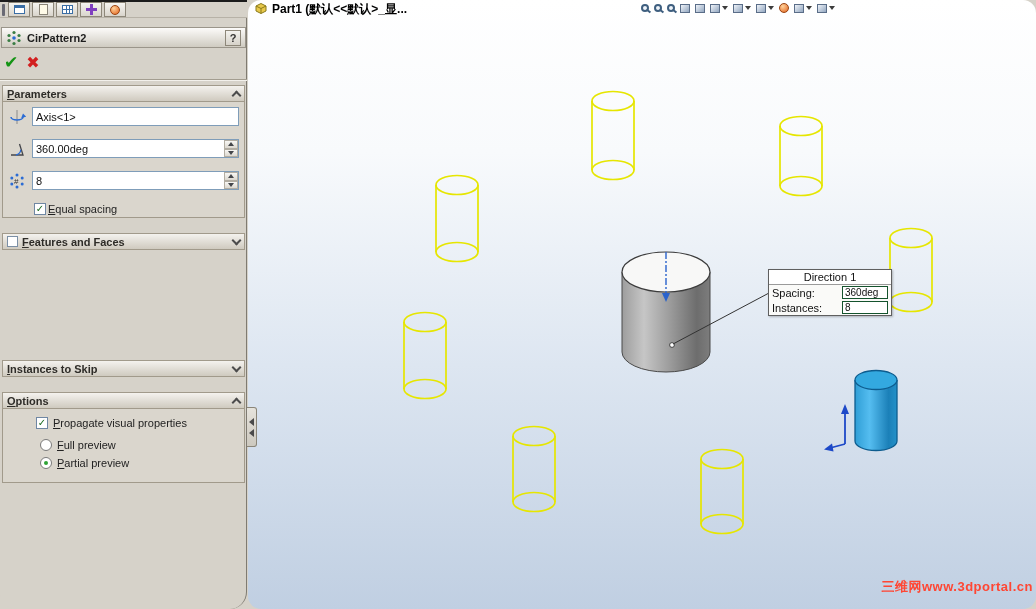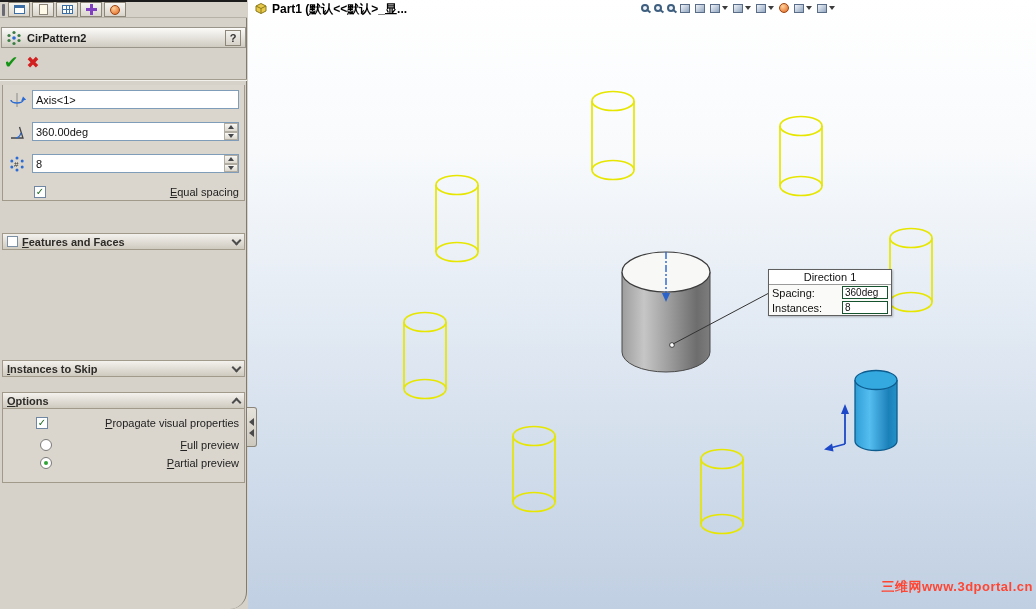--- a/index.html
+++ b/index.html
@@ -33,21 +33,21 @@
   .sec-body{background:#dad6cd;border:1px solid #a19a8b;border-top:none;padding:5px;position:relative;}
   .chev{width:7px;height:7px;border-right:2px solid #4c4c4c;border-bottom:2px solid #4c4c4c;margin-left:auto;flex:none;}
   .chev.down{transform:rotate(45deg);margin-top:-3px;}
   .chev.up{transform:rotate(-135deg);margin-top:4px;}
   .chev.dis{border-color:#9e9a8f;}
   .hdr-cb{width:11px;height:11px;border:1px solid #7b8fa5;background:#fff;margin-right:4px;flex:none;
     display:inline-flex;align-items:center;justify-content:center;font-size:9px;line-height:9px;color:#17691c;}
   .hdr-cb.checked::after{content:"✓";font-weight:bold;}
   .hdr-cb.dis{border-color:#aaa69b;background:#eceae4;}
 
-  .row{display:flex;align-items:center;gap:6px;margin-bottom:13px;justify-content:space-between;}
+  .row{display:flex;align-items:center;gap:6px;margin-bottom:13px;}
   .row:last-child{margin-bottom:0;}
   .row-icon{width:18px;height:18px;flex:none;display:inline-flex;align-items:center;justify-content:center;}
   .fwrap{position:relative;flex:1;}
   input.field{width:100%;height:19px;border:1px solid #7f9db9;background:#fff;font-size:11px;padding:0 17px 0 3px;color:#111;}
   input.field.nospin{padding-right:3px;}
   .spin{position:absolute;right:1px;top:1px;width:14px;height:17px;display:flex;flex-direction:column;}
   .spin span{flex:1;background:linear-gradient(#f8f7f4,#dcd8cf);border:1px solid #b2ad a2;border:1px solid #b2ada2;display:flex;align-items:center;justify-content:center;}
   .spin .up::after{content:"";border-left:3px solid transparent;border-right:3px solid transparent;border-bottom:4px solid #44464a;}
   .spin .dn::after{content:"";border-left:3px solid transparent;border-right:3px solid transparent;border-top:4px solid #44464a;}
 
@@ -62,21 +62,21 @@
   .listbox{flex:1;height:54px;background:#ddecf9;border:1px solid #4f94cd;overflow:hidden;}
   .list-item{height:15px;line-height:15px;padding:0 3px;background:#c3def5;color:#111;white-space:nowrap;}
 
   
   .collapse-tab{position:absolute;left:247px;top:407px;width:10px;height:40px;background:linear-gradient(#e6e3dc,#cdc9bf);
     border:1px solid #8a8578;border-left:none;border-radius:0 3px 3px 0;display:flex;flex-direction:column;align-items:center;justify-content:center;gap:3px;z-index:5;}
   .ltri{width:0;height:0;border-top:4px solid transparent;border-bottom:4px solid transparent;border-right:5px solid #4a4a4a;}
 
   
   #viewport{position:absolute;left:248px;top:0;width:788px;height:609px;
-    background:linear-gradient(180deg,#ffffff 0%,#f8fafc 25%,#dde6f1 60%,#c0cfe2 100%);}
+    background:linear-gradient(180deg,#ffffff 0%,#f8fafc 25%,#dde6f1 60%,#c0cfe2 100%);border-radius:13px;}
   #scene{position:absolute;left:0;top:0;z-index:1;}
   .vp-title{position:absolute;left:6px;top:1px;display:flex;align-items:center;gap:4px;z-index:3;
     font-size:12px;font-weight:bold;color:#000;white-space:nowrap;}
   .vp-toolbar{position:absolute;left:392px;top:1px;display:flex;align-items:center;gap:3px;z-index:3;}
   .vicon{height:14px;display:inline-flex;align-items:center;justify-content:center;padding:0 1px;}
   .caret{width:0;height:0;border-left:3px solid transparent;border-right:3px solid transparent;border-top:4px solid #3c3c3c;margin-left:2px;}
   .glyph{display:inline-block;position:relative;}
   .g-lens{width:8px;height:8px;border:2px solid #3f5f7f;border-radius:50%;background:#eef4fa;}
   .g-lens::after{content:"";position:absolute;width:5px;height:2px;background:#3f5f7f;right:-4px;bottom:-2px;transform:rotate(40deg);}
   .g-cube{width:10px;height:9px;background:linear-gradient(135deg,#eef2f8,#93a7c0);border:1px solid #5a6d88;}
@@ -140,20 +140,24 @@
     <span class="help-btn">?</span>
   </div>
 
   <div class="pm-actions">
     <span class="ok-btn"></span>
     <span class="cancel-btn"></span>
   </div>
   <div class="pm-divider"></div>
 
   <div class="section" style="top:85px">
+    <div class="sec-header">
+      <span class="sec-title acc"><u>P</u>arameters</span>
+      <span class="chev up"></span>
+    </div>
     <div class="sec-body" style="height:116px">
       <div class="row">
         <span class="row-icon">
           <svg width="18" height="18">
               <line x1="9" y1="2" x2="9" y2="16" stroke="#8a8a8a" stroke-width="1"></line>
               <path d="M3,9 a6,3 0 1 0 12,0" fill="none" stroke="#2b6cd4" stroke-width="1.6"></path>
               <polygon points="15,5.5 18.2,8.8 13.2,10" fill="#2b6cd4"></polygon>
             </svg>
         </span>
         <span class="fwrap">

